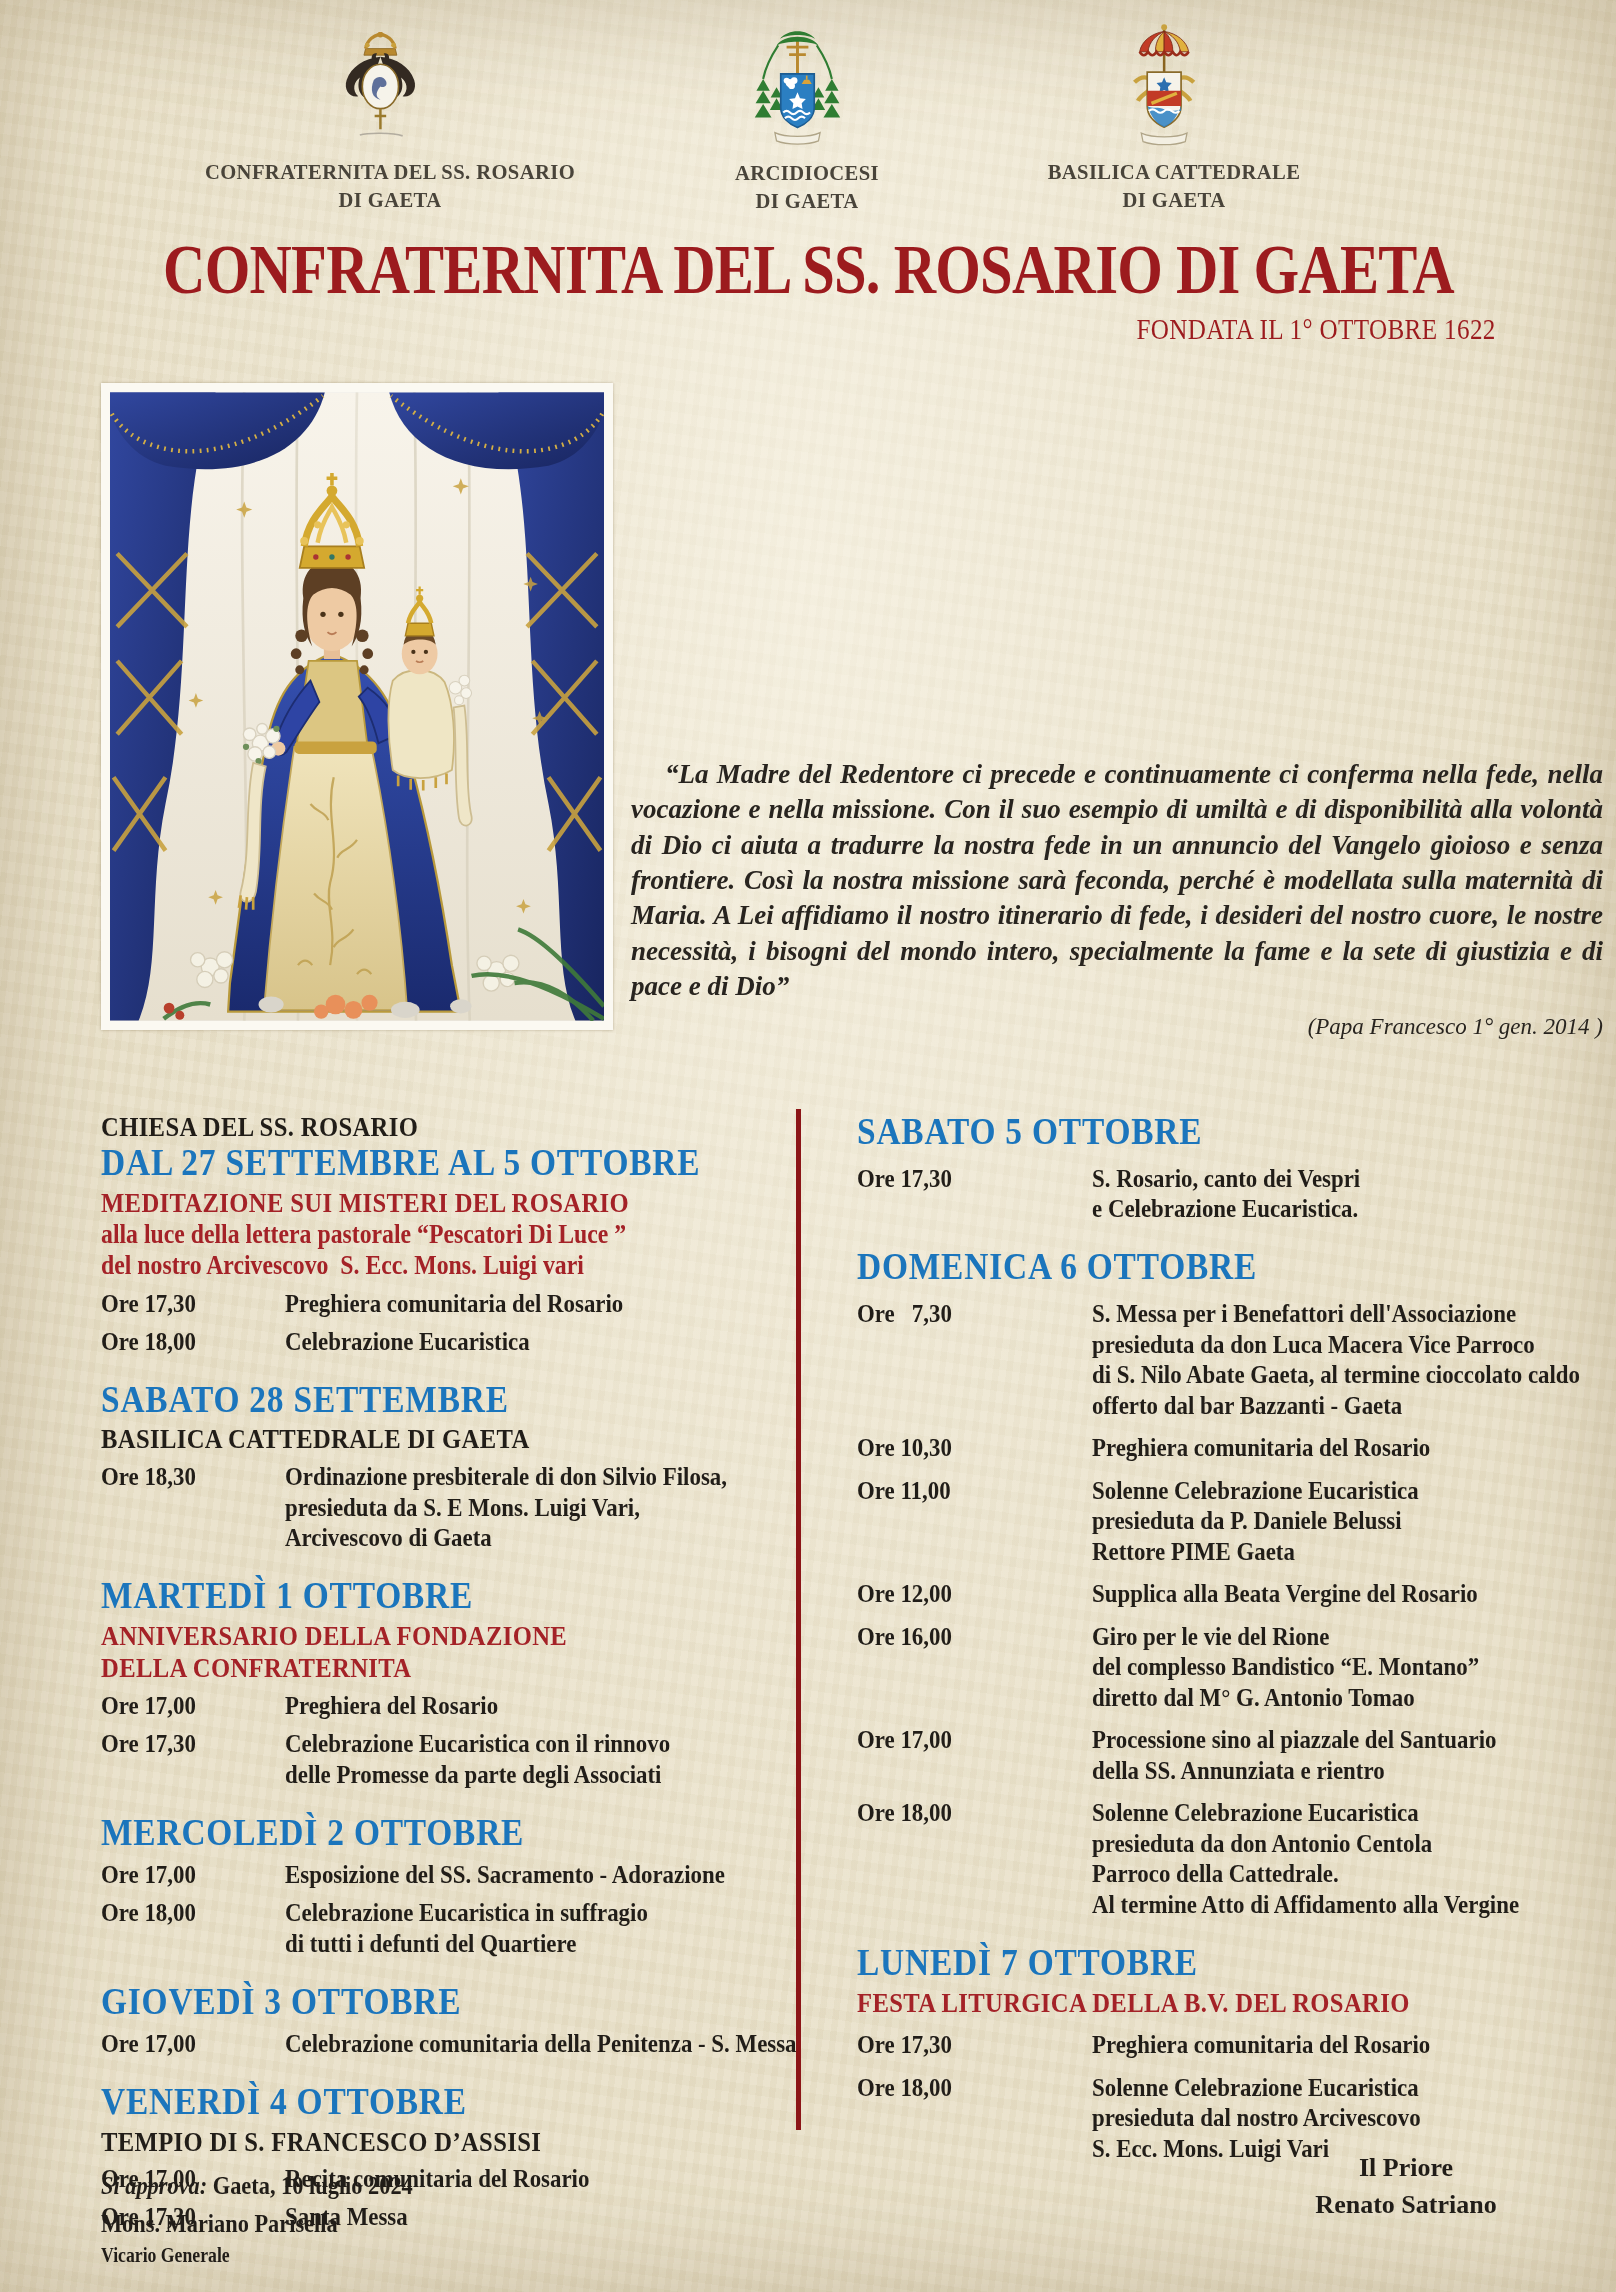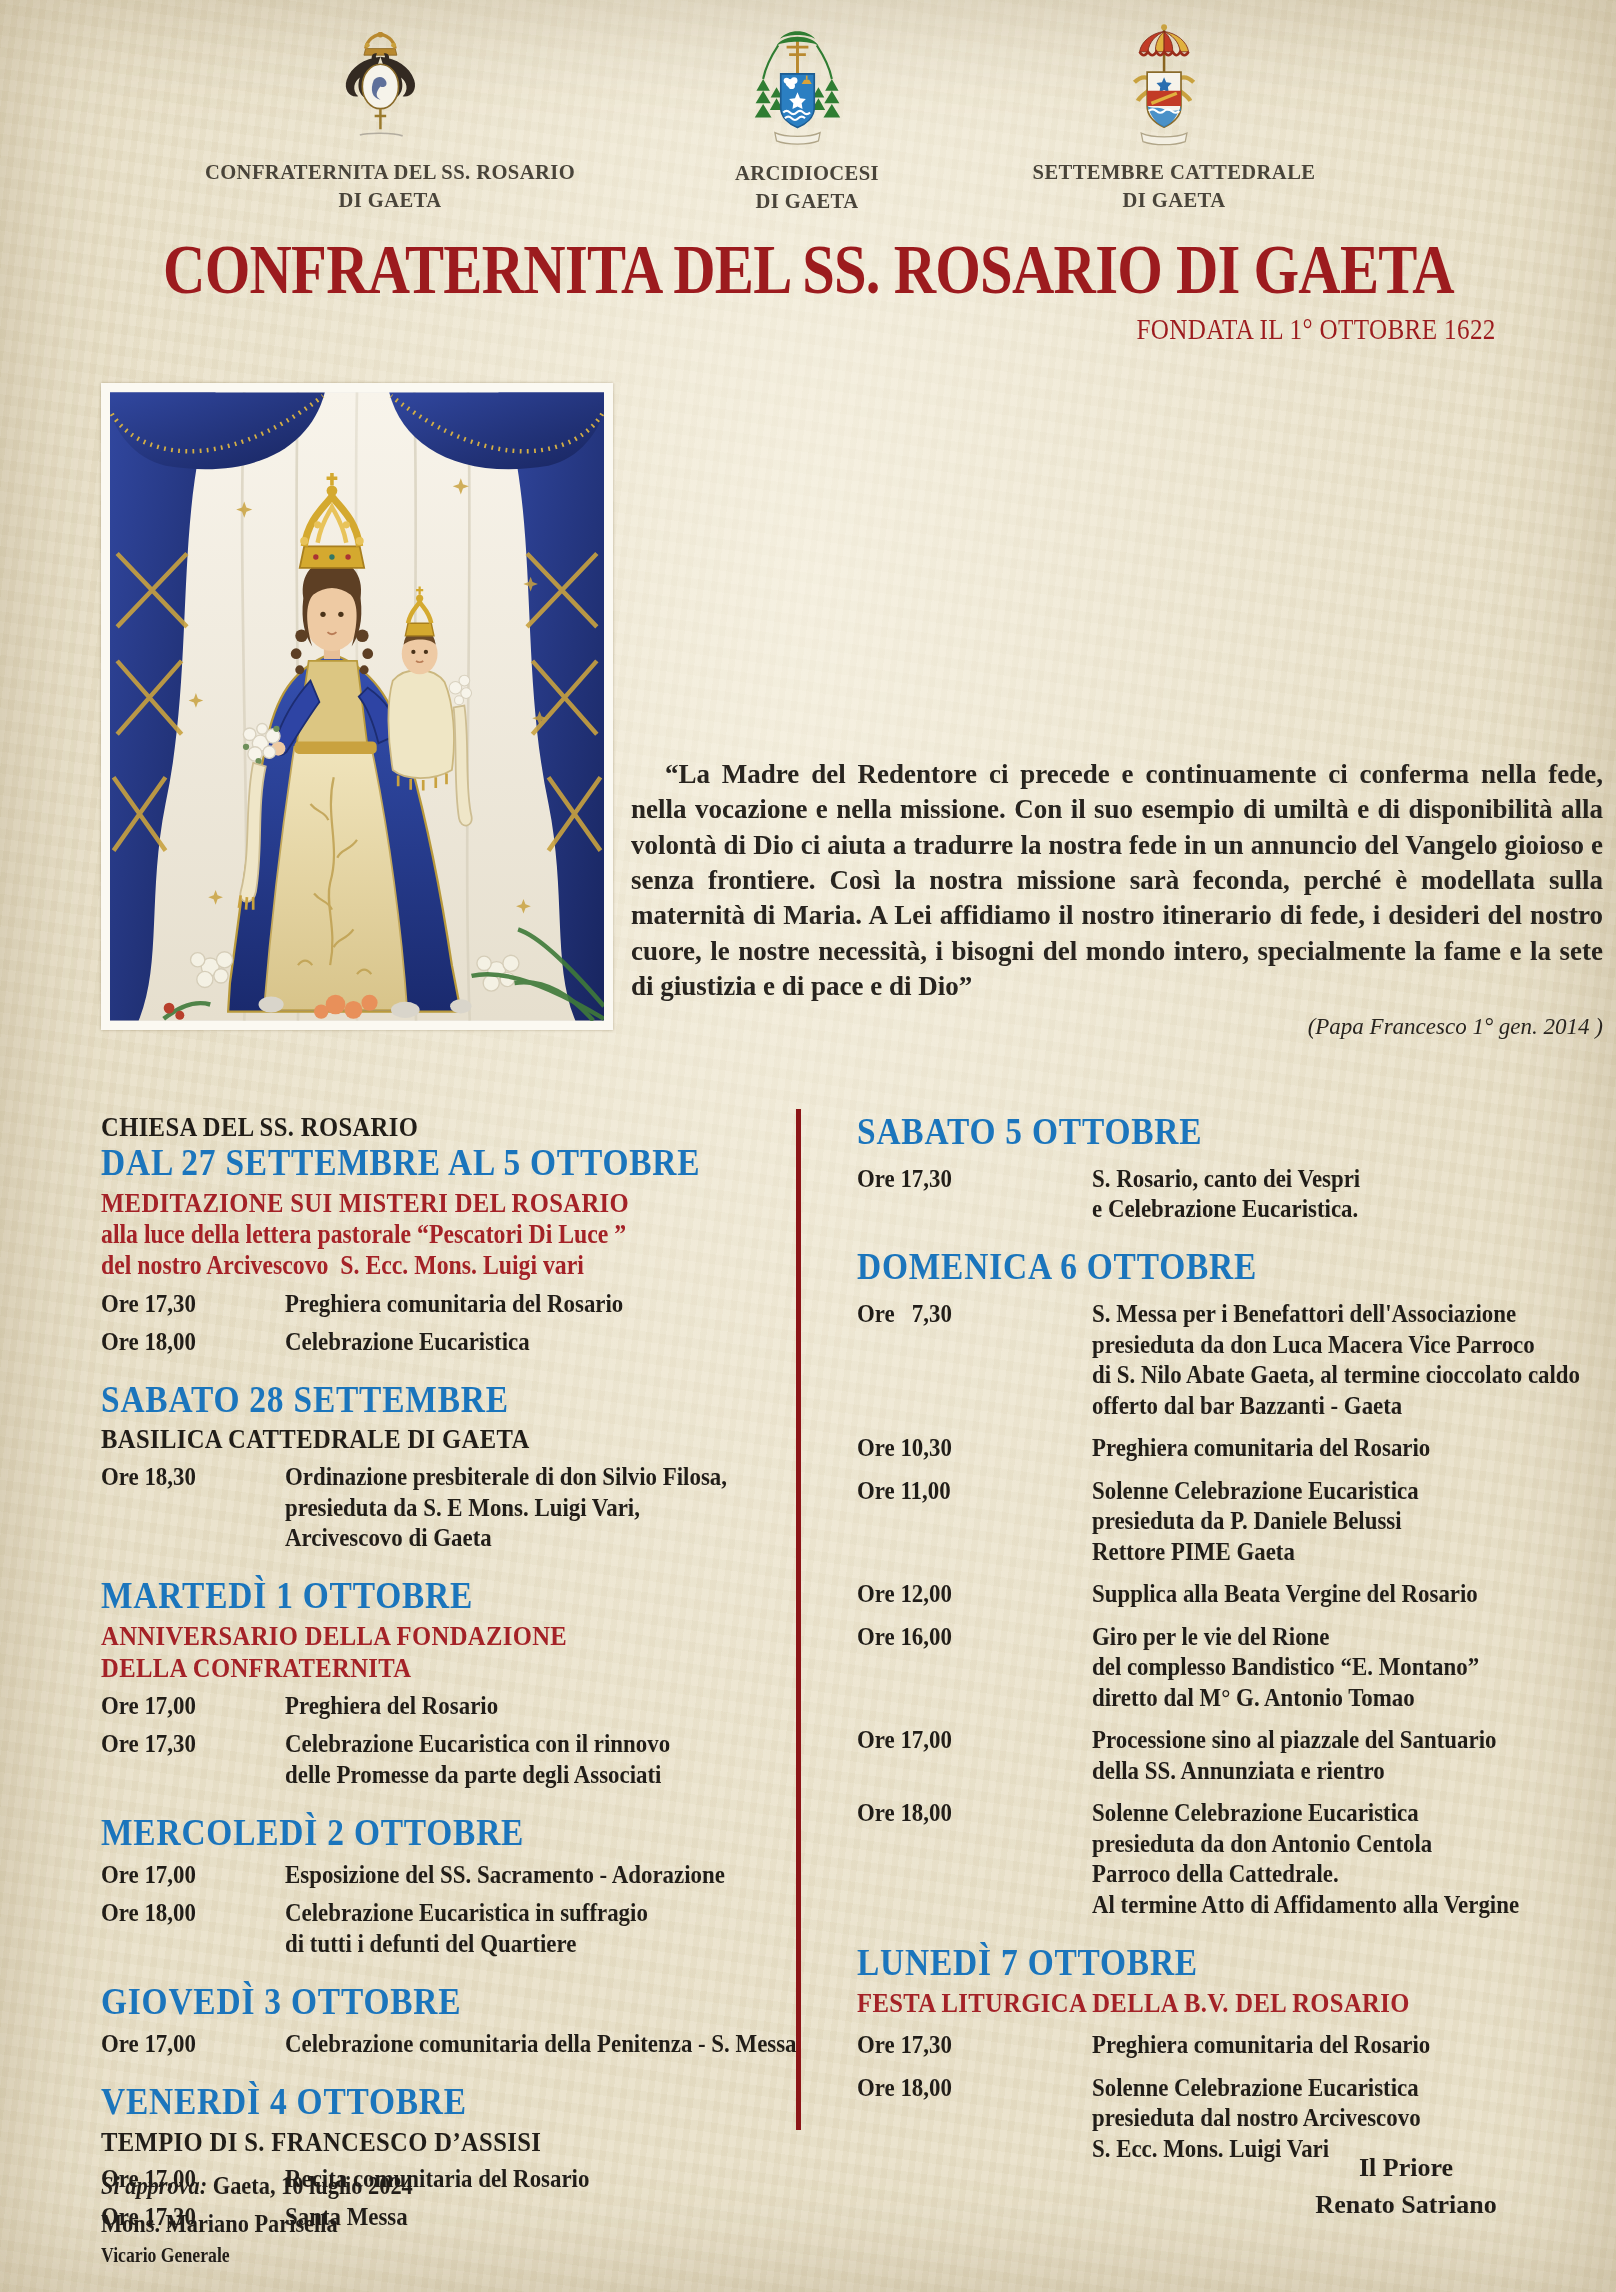--- a/index.html
+++ b/index.html
@@ -26,21 +26,21 @@
   .photo{position:absolute;left:101px;top:383px;width:494px;height:629px;border:9px solid #fbf9f2;box-shadow:0 0 2.7px rgba(80,60,20,.35);background:#eee;}
   
   .fest{position:absolute;left:618px;top:405px;width:990px;text-align:center;}
   .fest .kicker{color:#1b75bc;font-weight:bold;font-size:41px;line-height:1.1;}
   .fest .big{color:#9b1b1f;font-weight:bold;font-size:82px;line-height:1.02;letter-spacing:-0.9px;}
   .fest .big.first{margin-top:14.3px;}
   .fest .sub{color:#1b75bc;font-style:italic;font-weight:bold;font-size:41px;line-height:1.15;margin-top:10.7px;}
   .fest .dates{color:#9b1b1f;font-weight:bold;font-size:43px;line-height:1.1;margin-top:10.7px;}
   
   .quote{position:absolute;left:631px;top:757px;width:972px;color:#28241f;}
-  .quote p{margin:0;font-weight:bold;font-size:27px;line-height:1.31;text-align:justify;text-indent:34px;}
+  .quote p{margin:0;font-style:italic;font-weight:bold;font-size:27px;line-height:1.31;text-align:justify;text-indent:34px;}
   .quote .attr{font-style:italic;font-size:23px;text-align:right;margin-top:9px;font-weight:normal;}
   
   .col{position:absolute;top:1111px;}
   .col-left{left:101px;width:694px;}
   .col-right{left:857px;width:751px;}
   .divider{position:absolute;left:796px;top:1109px;width:4.5px;height:1021px;background:#8c1517;}
   .sec{margin-top:21.5px;}
   .sec:first-child{margin-top:0;}
   .hl{font-weight:bold;white-space:pre;transform:scaleX(.88);transform-origin:0 50%;}
   .hl.blue{font-size:38px;color:#1b75bc;line-height:1.08;letter-spacing:0.9px;margin-bottom:3.6px;}
@@ -131,21 +131,21 @@
       <path d="M36 34 q5 8 10 0 q5 8 10 0 q4.5 8 9 0 q5 8 10 0 q5 8 9 0 q5 8 10 0" fill="none" stroke="#9a2c1a" stroke-width="3"></path>
       <path d="M30 70 C40 60 52 64 50 74 C48 82 38 84 34 92 M100 70 C90 60 78 64 80 74 C82 82 92 84 96 92" fill="none" stroke="#c9a23f" stroke-width="5"></path>
       <path d="M45 58 L85 58 L85 98 C85 110 76 118 65 123 C54 118 45 110 45 98 Z" fill="#f6f3ea" stroke="#8a6b2a" stroke-width="2"></path>
       <path d="M65 64 l2.5 6 6.5 1 -4.5 4.5 1 6.5 -5.5 -3 -5.5 3 1 -6.5 -4.5 -4.5 6.5 -1 Z" fill="#2b6fb0"></path>
       <path d="M45 80 L85 80 L85 98 L45 98 Z" fill="#c23b26"></path>
       <path d="M50 95 L80 83" stroke="#e0b13e" stroke-width="4"></path>
       <path d="M45 98 C52 102 58 98 65 102 C72 106 78 102 85 104 L85 98 C80 110 76 118 65 123 C54 118 50 110 45 98 Z" fill="#2b7fc2" opacity=".85"></path>
       <path d="M47 104 q4 -4 9 0 q4 4 9 0 q4 -4 9 0 q4 4 9 0" fill="none" stroke="#ffffff" stroke-width="2.5"></path>
       <path d="M38 130 C52 136 78 136 92 130 L90 140 C76 145 54 145 40 140 Z" fill="#f3efe2" stroke="#b0a588" stroke-width="1.5"></path>
     </svg>
-    <div class="lbl">SETTEMBRE CATTEDRALE</div>
+    <div class="lbl">BASILICA CATTEDRALE</div>
     <div class="lbl">DI GAETA</div>
   </div>
 
   <div class="main-title">
     <span class="sqc">CONFRATERNITA DEL SS. ROSARIO DI GAETA</span>
   </div>
   <div class="founded">
     <span class="sqc">FONDATA IL 1° OTTOBRE 1622</span>
   </div>
 

